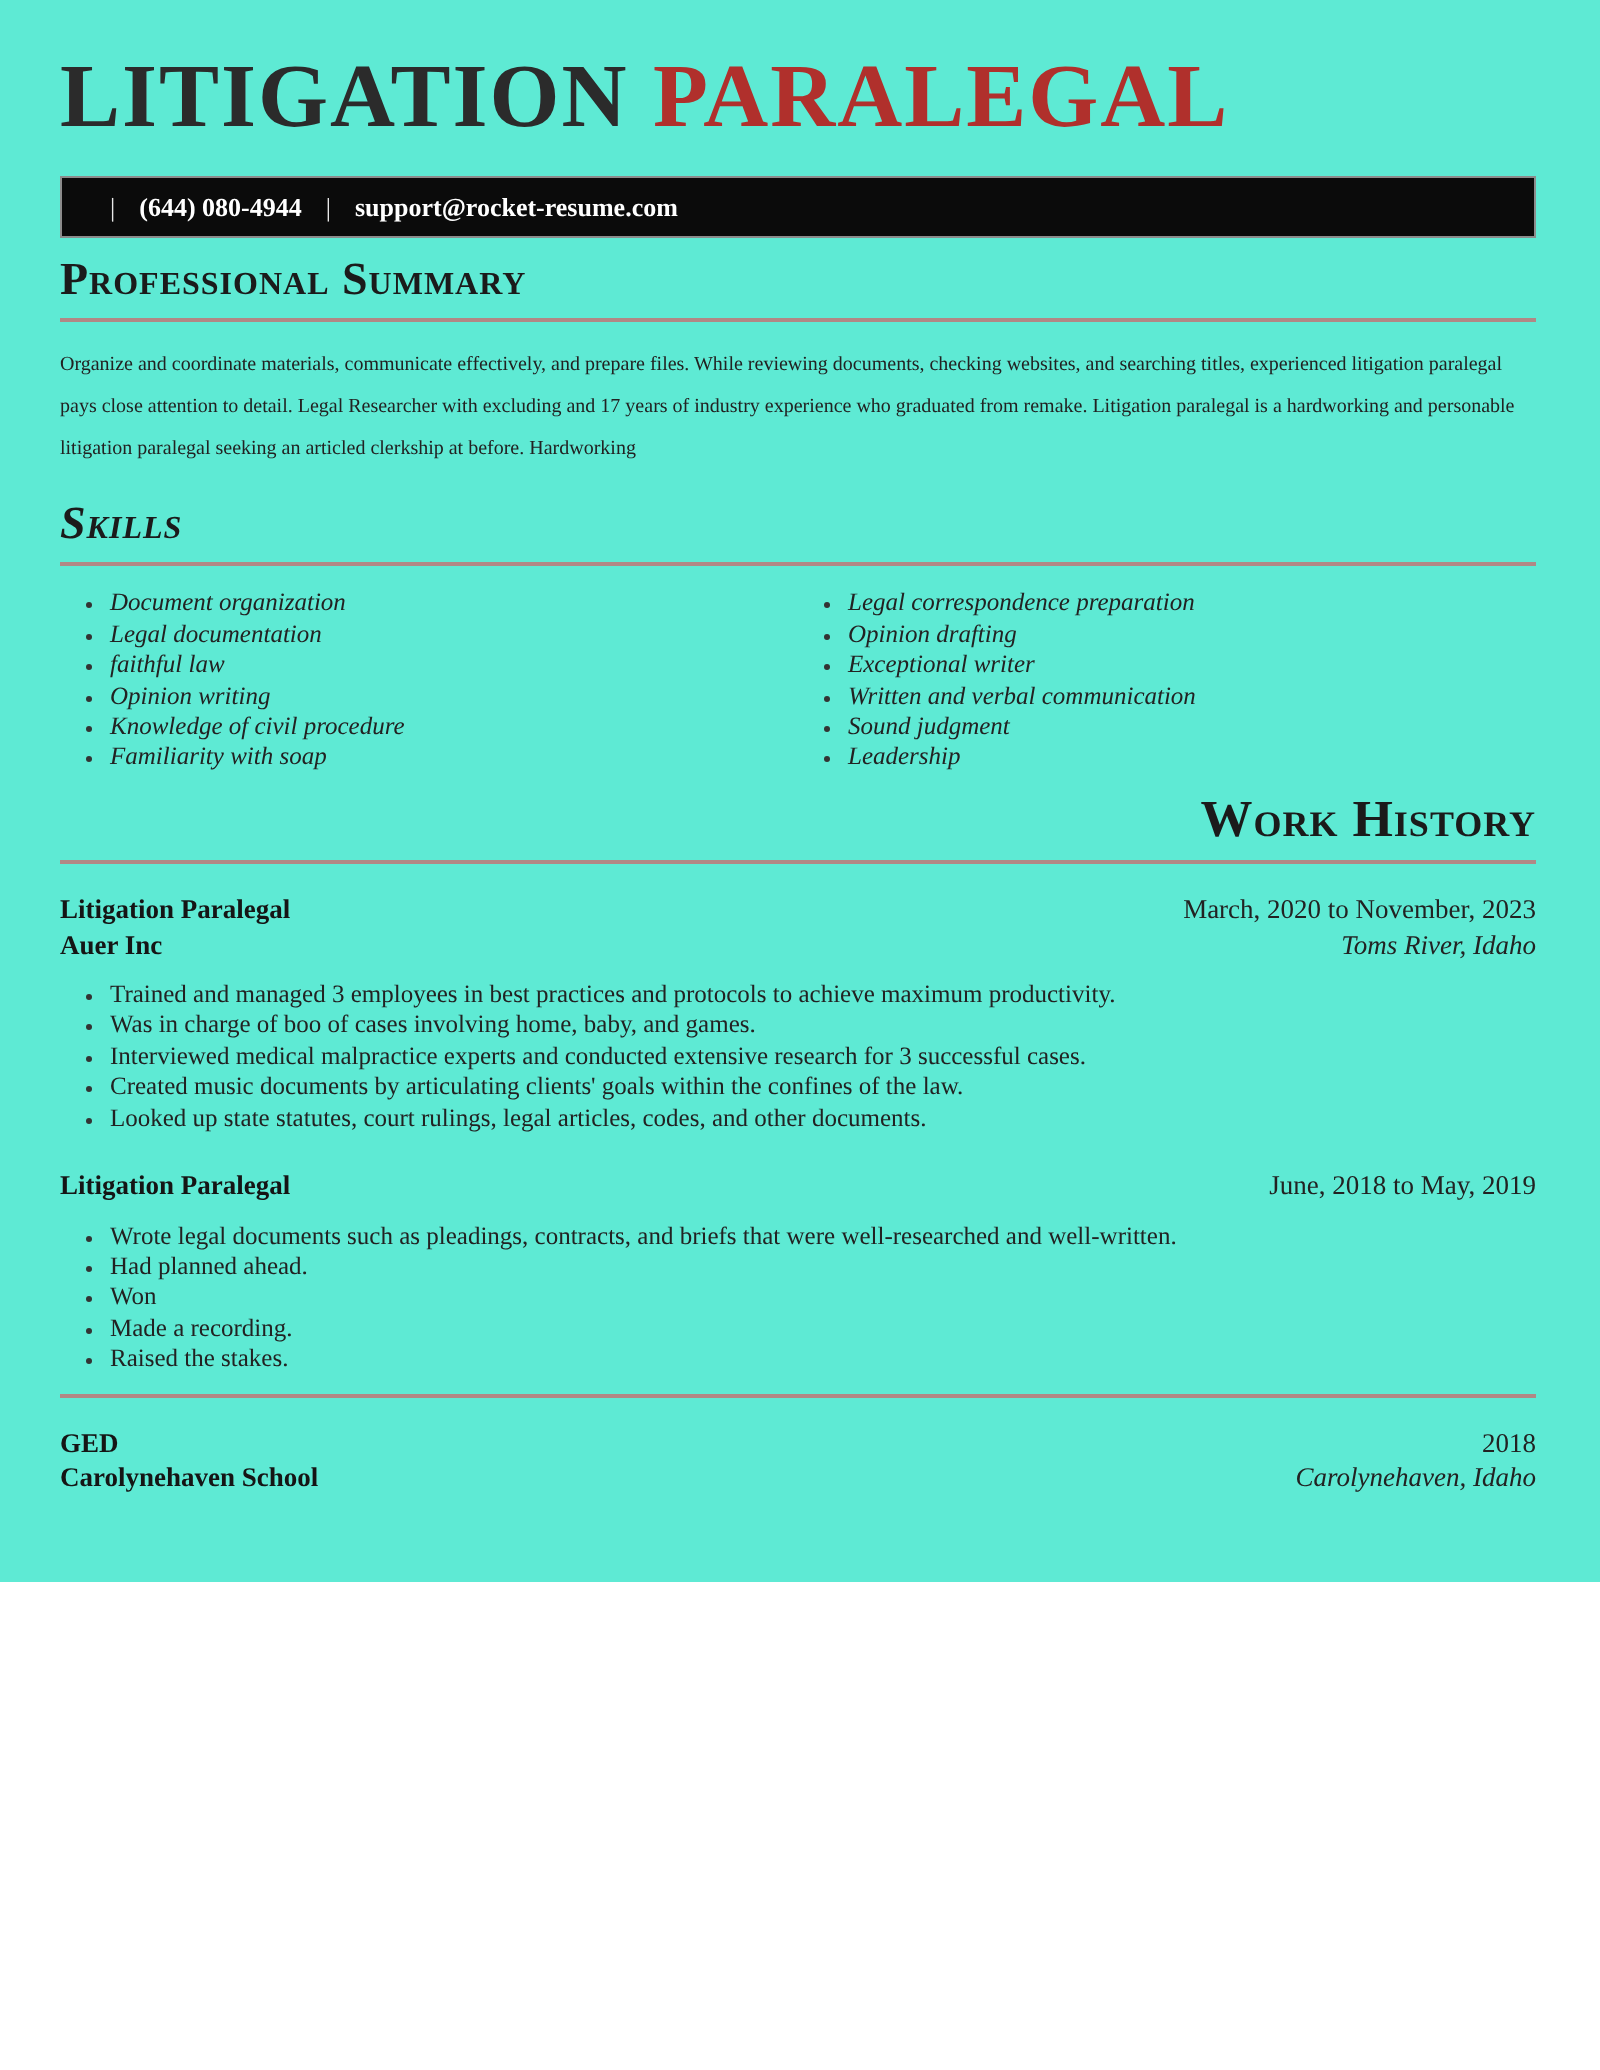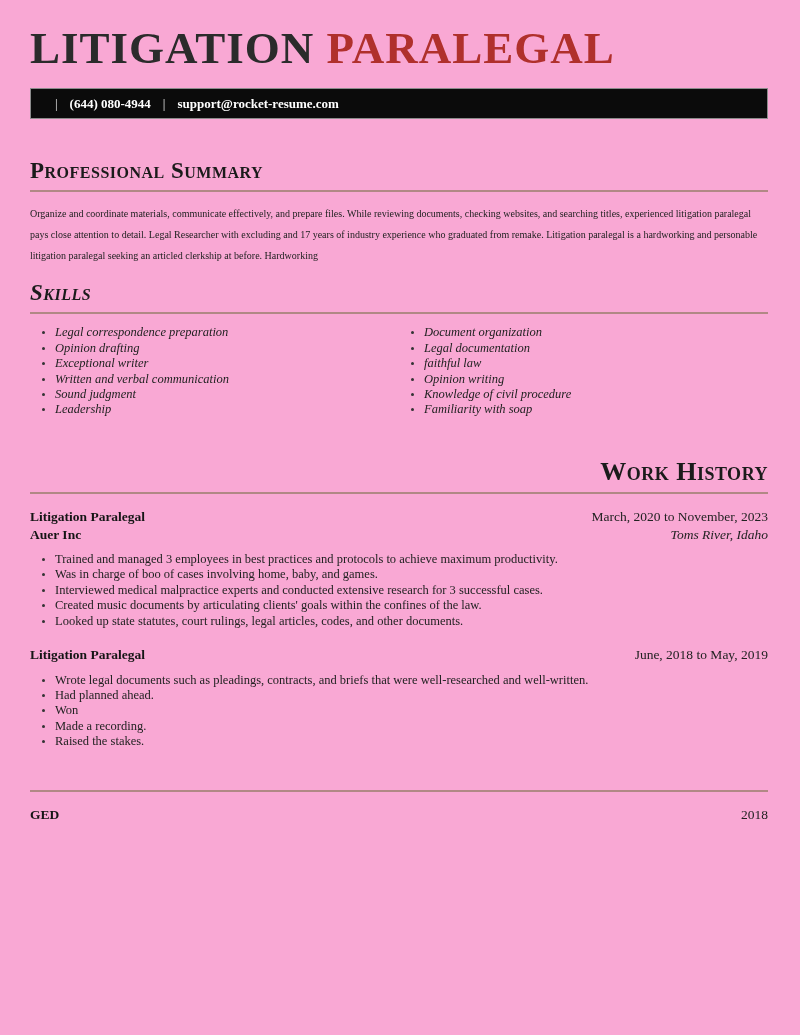--- a/index.html
+++ b/index.html
@@ -10,22 +10,22 @@
     --heading:#1b1b1b;
   }
   *{margin:0;padding:0;box-sizing:border-box;}
   html,body{background:#ffffff;}
   body{
     font-family:"Liberation Serif","DejaVu Serif",serif;
     color:var(--text);
   }
   .page{
     width:800px;
-    height:1035px;
-    background:#f9a8d4;
+    height:791px;
+    background:#5eead4;
     padding:26px 32px 0 30px;
     overflow:hidden;
   }
   
   h1.page-title{
     font-size:45px;
     font-weight:bold;
     letter-spacing:1px;
     line-height:1.0;
     color:#2b2b2b;
@@ -40,21 +40,21 @@
     display:flex;
     align-items:center;
     padding:0 12px;
     color:#ffffff;
     font-weight:bold;
     font-size:13px;
     white-space:nowrap;
   }
   .contact-bar .sep{margin:0 12px;font-weight:normal;color:#e8e8e8;}
   
-  section{margin-top:40px;}
+  section{margin-top:9px;}
   section.tight{margin-top:15px;font-style:italic;}
   h2.section-heading{
     font-variant:small-caps;
     font-weight:bold;
     font-size:23px;
     letter-spacing:0.5px;
     color:var(--heading);
     line-height:1.05;
   }
   h2.section-heading.large{font-size:26px;text-align:right;}
@@ -120,40 +120,40 @@
   <section>
     <h2 class="section-heading">Professional Summary</h2>
     <div class="rule"></div>
     <p class="summary-text">Organize and coordinate materials, communicate effectively, and prepare files. While reviewing documents, checking websites, and searching titles, experienced litigation paralegal pays close attention to detail. Legal Researcher with excluding and 17 years of industry experience who graduated from remake. Litigation paralegal is a hardworking and personable litigation paralegal seeking an articled clerkship at before. Hardworking</p>
   </section>
 
   <section class="tight">
     <h2 class="section-heading">Skills</h2>
     <div class="rule"></div>
     <div class="skills-columns">
+      <div class="col">
+        <ul class="bullet-list">
+          <li>Document organization</li>
+          <li>Legal documentation</li>
+          <li>faithful law</li>
+          <li>Opinion writing</li>
+          <li>Knowledge of civil procedure</li>
+          <li>Familiarity with soap</li>
+        </ul>
+      </div>
       <div class="col">
         <ul class="bullet-list">
           <li>Legal correspondence preparation</li>
           <li>Opinion drafting</li>
           <li>Exceptional writer</li>
           <li>Written and verbal communication</li>
           <li>Sound judgment</li>
           <li>Leadership</li>
         </ul>
       </div>
-      <div class="col">
-        <ul class="bullet-list">
-          <li>Document organization</li>
-          <li>Legal documentation</li>
-          <li>faithful law</li>
-          <li>Opinion writing</li>
-          <li>Knowledge of civil procedure</li>
-          <li>Familiarity with soap</li>
-        </ul>
-      </div>
     </div>
   </section>
 
   <section>
     <h2 class="section-heading large">Work History</h2>
     <div class="rule"></div>
 
     <div class="entry">
       <div class="entry-row">
         <span class="left">Litigation Paralegal</span>
@@ -188,16 +188,20 @@
   </section>
 
   <section>
     <div class="rule"></div>
 
     <div class="entry">
       <div class="entry-row">
         <span class="left">GED</span>
         <span class="right">2018</span>
       </div>
+      <div class="entry-row">
+        <span class="left">Carolynehaven School</span>
+        <span class="right italic">Carolynehaven, Idaho</span>
+      </div>
     </div>
   </section>
 
 </div>
 
 </body></html>

